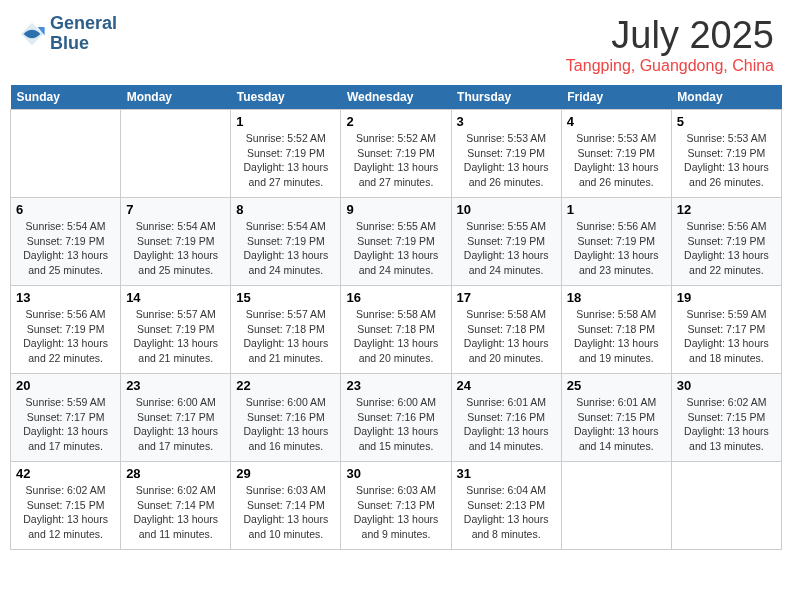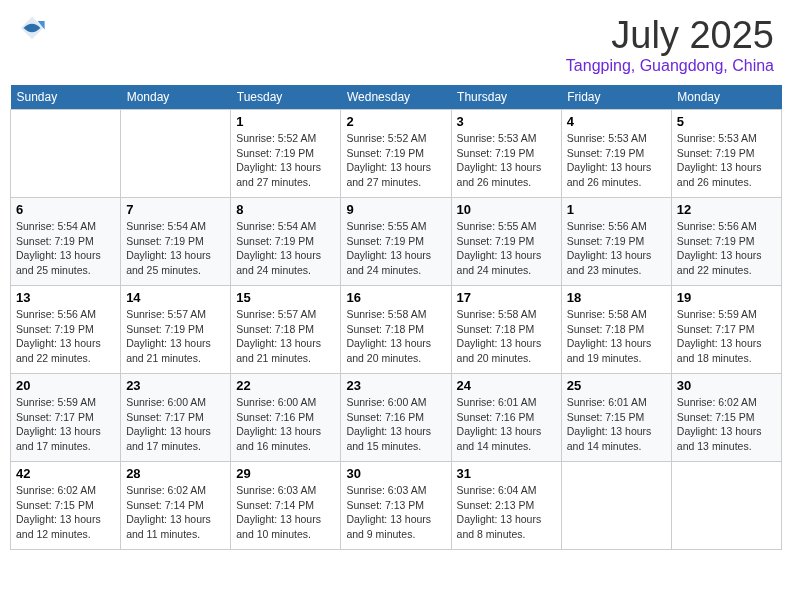--- a/index.html
+++ b/index.html
@@ -39,54 +39,55 @@
       text-align: right;
     }
     .month-title {
       font-size: 38px;
       color: #333;
       font-weight: normal;
       text-align: right;
     }
     .location-title {
       font-size: 16px;
-      color: #6d28d9;
+      color: #ef4444;
       text-align: right;
     }
     table {
       width: 100%;
       border-collapse: collapse;
       font-size: 11px;
     }
     th {
       background-color: #2c6fad;
       color: #fff;
       text-align: left;
       padding: 5px 6px;
       font-size: 12px;
-      font-weight: normal;
+      font-weight: bold;
     }
     td {
       border: 1px solid #ccc;
       vertical-align: top;
       padding: 4px 5px;
       width: 14.28%;
       min-height: 80px;
       height: 88px;
     }
     .day-num {
       font-weight: bold;
       font-size: 13px;
       display: block;
       margin-bottom: 2px;
     }
     .cell-info {
       font-size: 10.5px;
       color: #333;
       line-height: 1.4;
+      text-align: center;
     }
     .empty-cell {
       background: #f9f9f9;
     }
     tr:nth-child(even) td {
       background-color: #f7f9fb;
     }
     tr:nth-child(odd) td {
       background-color: #fff;
     }
@@ -95,20 +96,24 @@
 </head>
 <body>
 
 <div class="header">
   <div class="logo">
     <svg class="logo-icon" viewBox="0 0 40 40">
       <polygon points="20,4 36,20 20,36 4,20" fill="#2c6fad" opacity="0.15"></polygon>
       <path d="M8 20 Q20 8 32 20 Q20 32 8 20Z" fill="#2c6fad"></path>
       <polygon points="28,10 38,10 38,22" fill="#4a90d9"></polygon>
     </svg>
+    <div class="logo-text">
+      <span>General</span>
+      <span>Blue</span>
+    </div>
   </div>
   <div class="title-block">
     <div class="month-title">July 2025</div>
     <div class="location-title">Tangping, Guangdong, China</div>
   </div>
 </div>
 
 <table>
   <thead>
     <tr>

